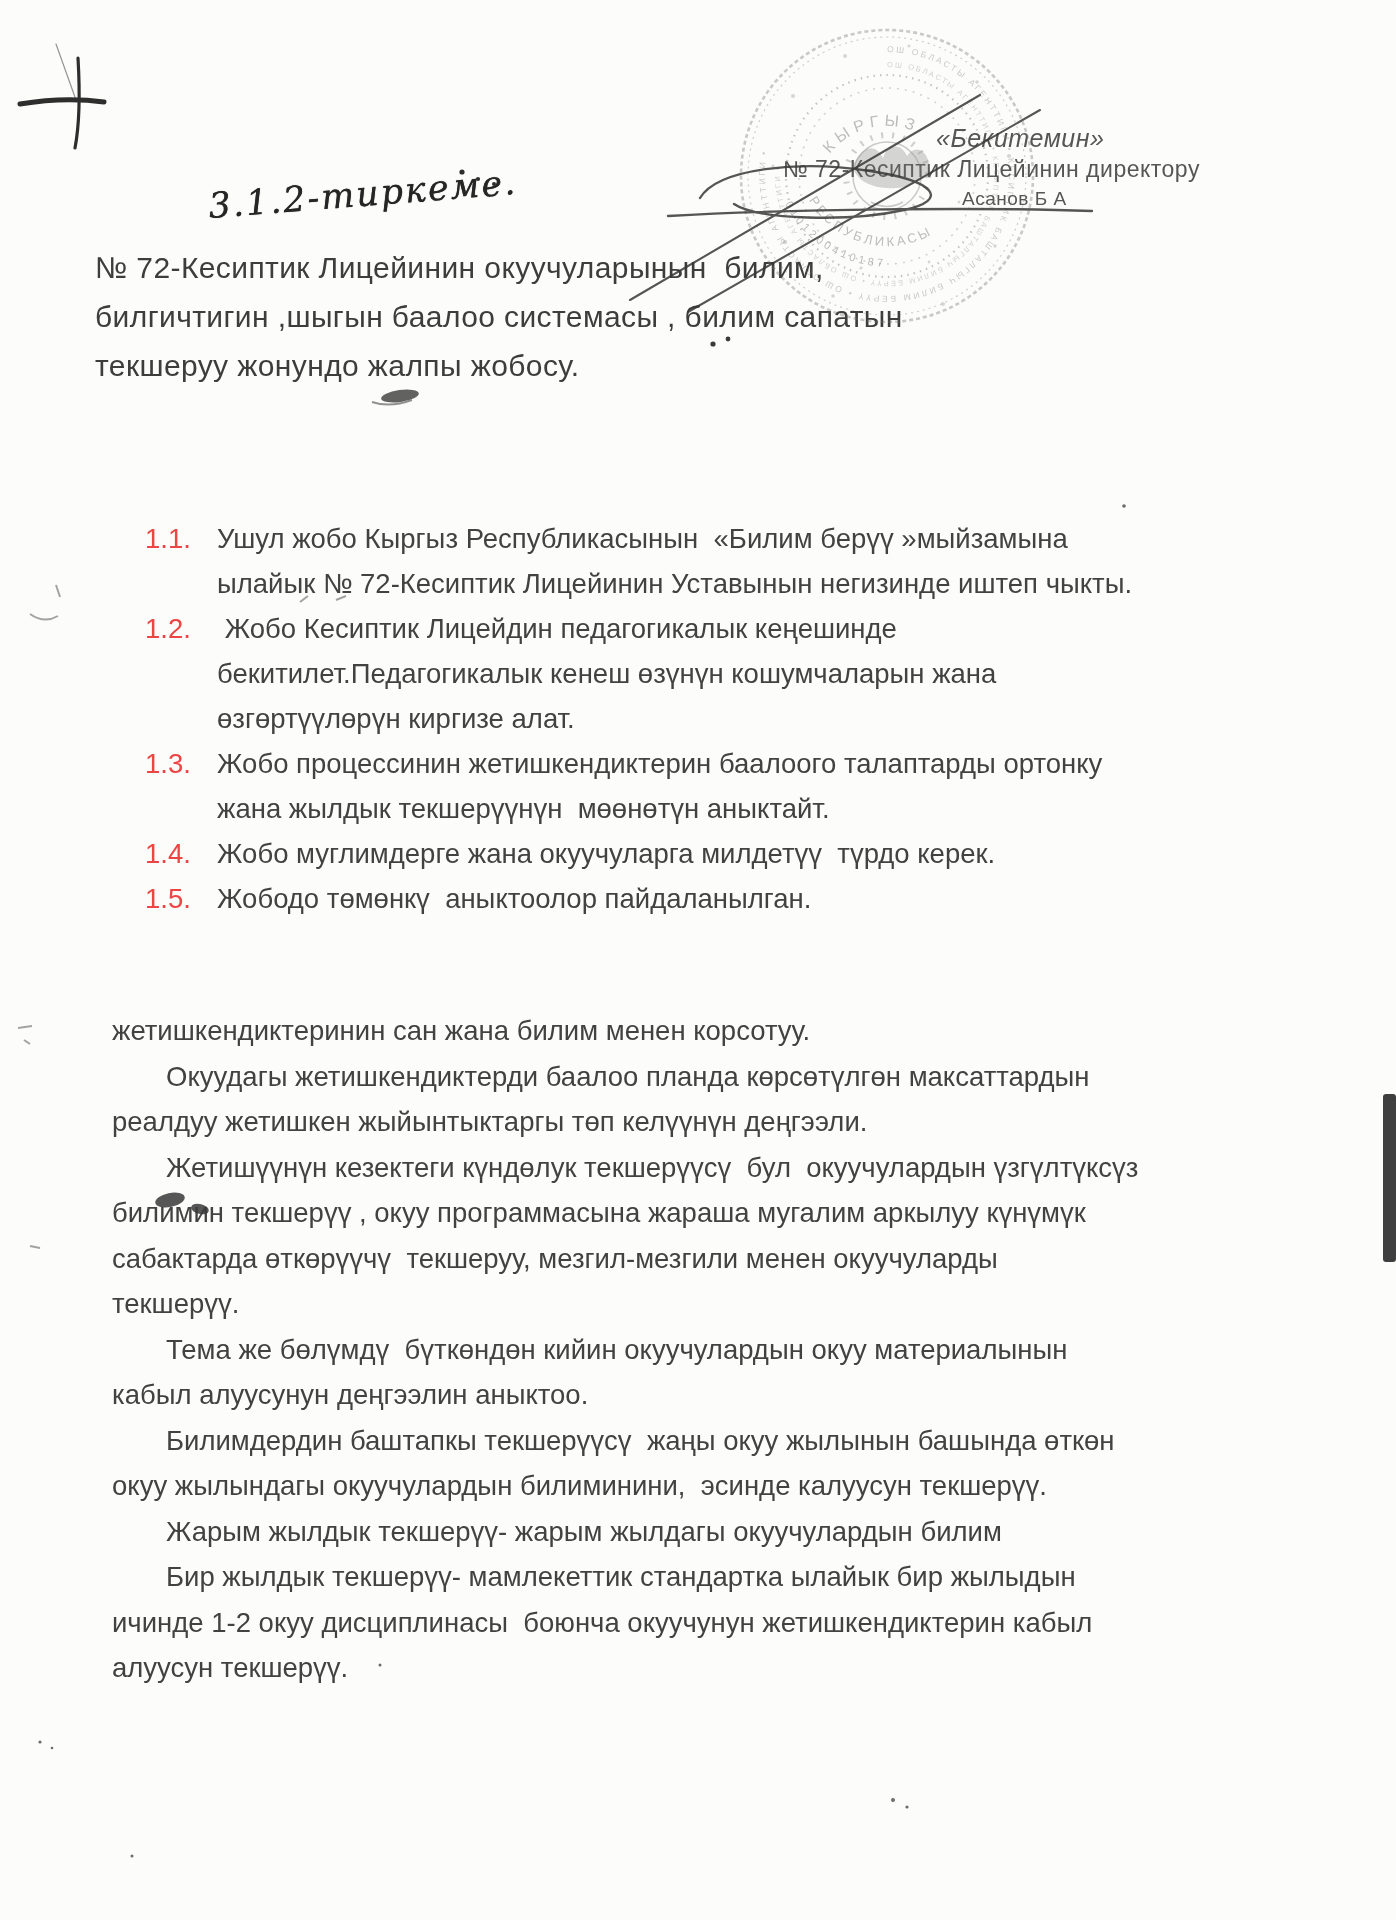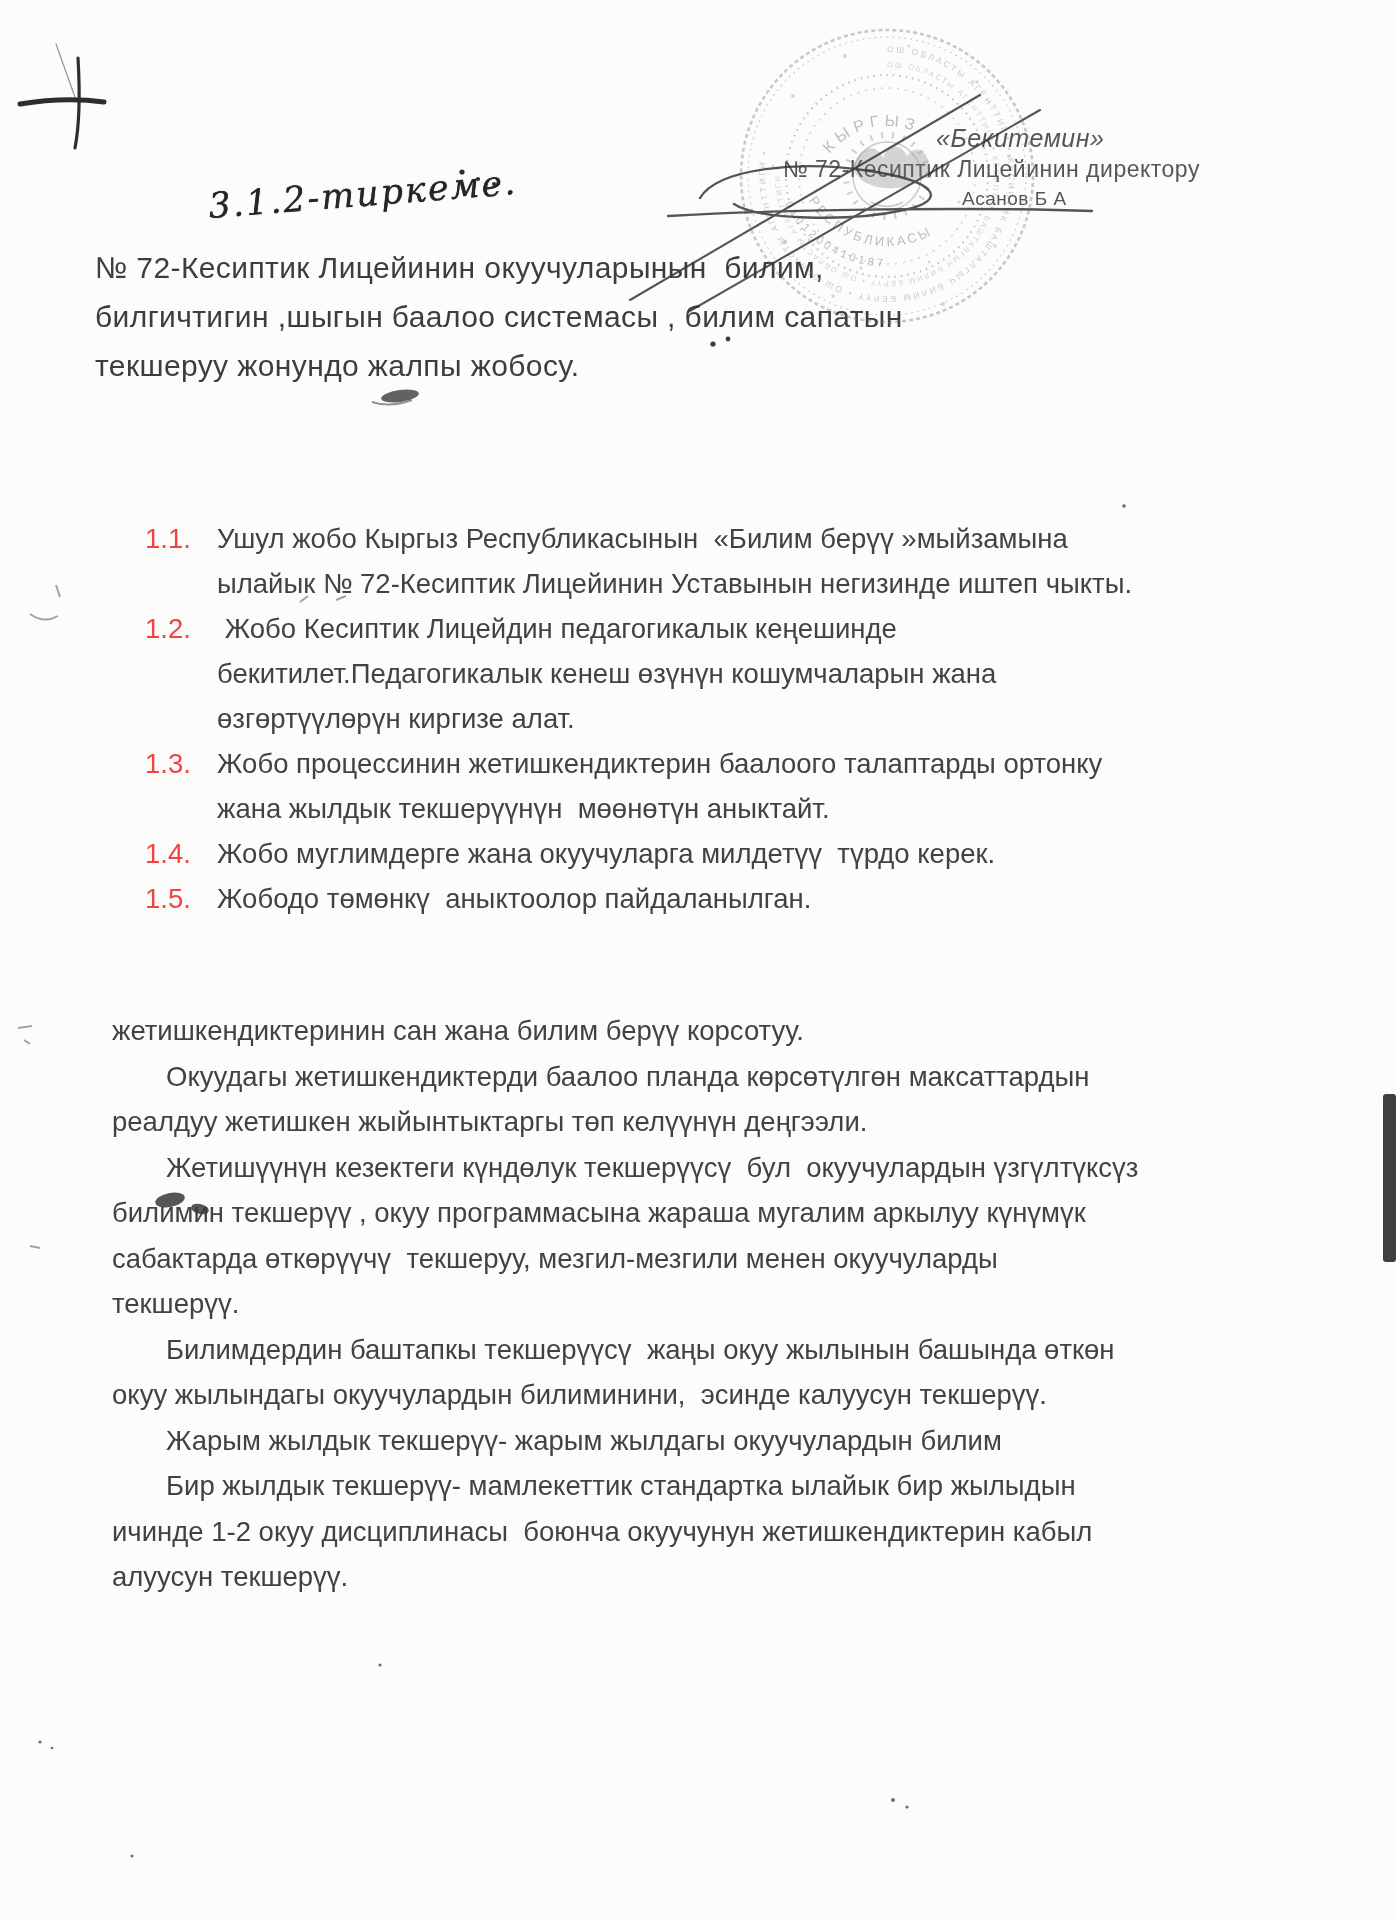--- a/index.html
+++ b/index.html
@@ -160,31 +160,35 @@
     <div class="item">
       <span class="num">1.5.</span>
       <div>
         <div class="pline">Жободо төмөнкү  аныктоолор пайдаланылган.</div>
       </div>
     </div>
   </div>
 
   <div class="paras scan">
     <div>
-      <div class="pline">жетишкендиктеринин сан жана билим берүү корсотуу.</div>
+      <div class="pline">жетишкендиктеринин сан жана билим менен корсотуу.</div>
     </div>
     <div>
       <div class="pline first">Окуудагы жетишкендиктерди баалоо планда көрсөтүлгөн максаттардын</div>
       <div class="pline">реалдуу жетишкен жыйынтыктаргы төп келүүнүн деңгээли.</div>
     </div>
     <div>
       <div class="pline first">Жетишүүнүн кезектеги күндөлук текшерүүсү  бул  окуучулардын үзгүлтүксүз</div>
       <div class="pline">билимин текшерүү , окуу программасына жараша мугалим аркылуу күнүмүк</div>
       <div class="pline">сабактарда өткөрүүчү  текшеруу, мезгил-мезгили менен окуучуларды</div>
       <div class="pline">текшерүү.</div>
+    </div>
+    <div>
+      <div class="pline first">Тема же бөлүмдү  бүткөндөн кийин окуучулардын окуу материалынын</div>
+      <div class="pline">кабыл алуусунун деңгээлин аныктоо.</div>
     </div>
     <div>
       <div class="pline first">Билимдердин баштапкы текшерүүсү  жаңы окуу жылынын башында өткөн</div>
       <div class="pline">окуу жылындагы окуучулардын билиминини,  эсинде калуусун текшерүү.</div>
     </div>
     <div>
       <div class="pline first">Жарым жылдык текшерүү- жарым жылдагы окуучулардын билим</div>
     </div>
     <div>
       <div class="pline first">Бир жылдык текшерүү- мамлекеттик стандартка ылайык бир жылыдын</div>

